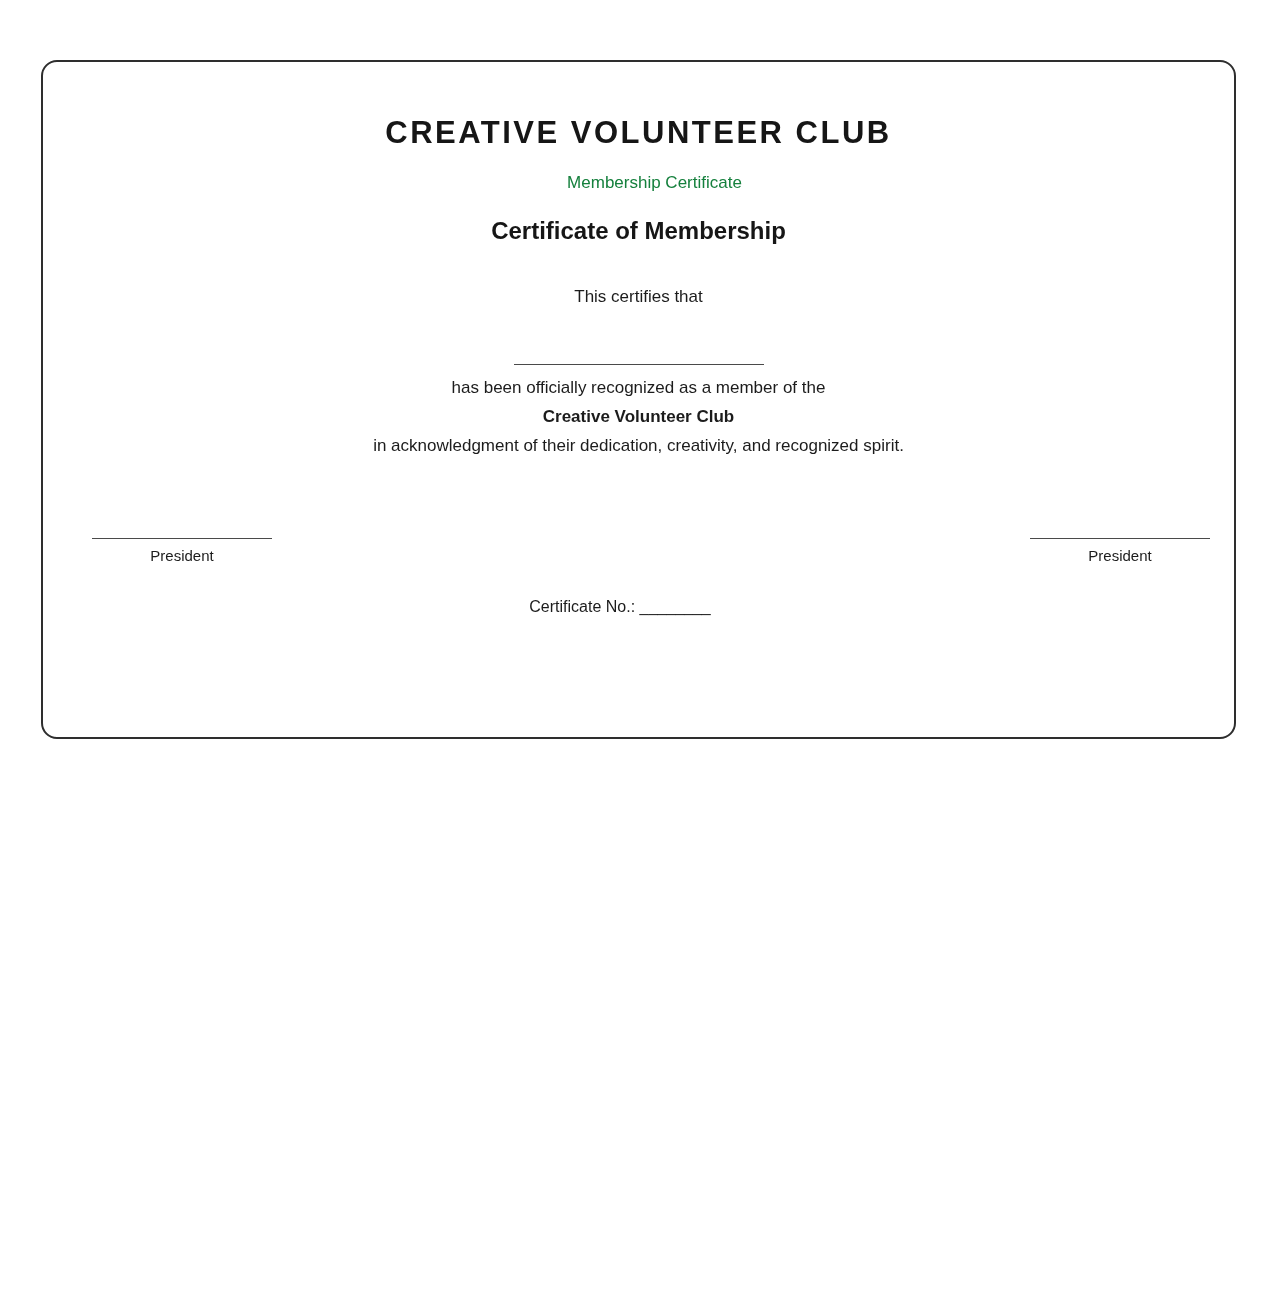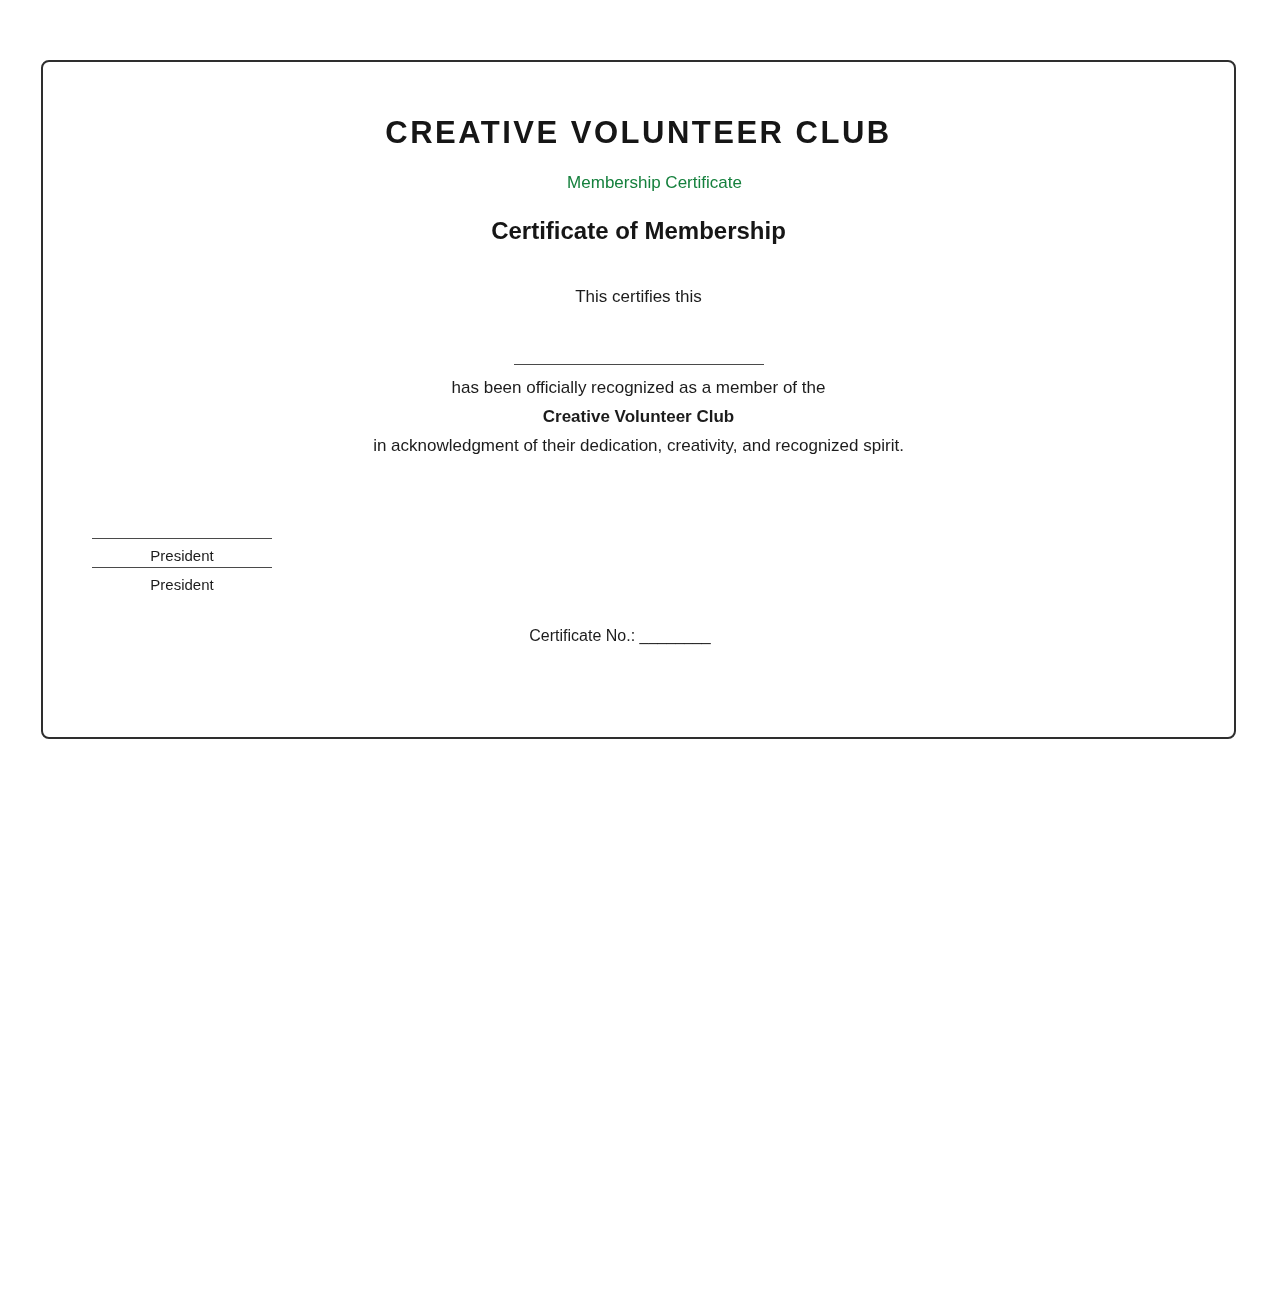--- a/index.html
+++ b/index.html
@@ -10,21 +10,21 @@
     font-family: "Liberation Sans", sans-serif;
     color: #1c1c1c;
   }
   .certificate-box {
     position: absolute;
     left: 41px;
     top: 60px;
     width: 1195px;
     height: 679px;
     border: 2px solid #2e2e2e;
-    border-radius: 8px;
+    border-radius: 16px;
     background: #ffffff;
     text-align: center;
   }
   .org-name {
     margin-top: 52px;
     font-size: 31px;
     line-height: 38px;
     font-weight: 700;
     letter-spacing: 2.5px;
     color: #161616;
@@ -64,22 +64,21 @@
   .issued-line {
     margin-top: 37px;
     font-size: 17px;
     line-height: 24px;
   }
   .sig-row {
     margin-top: 78px;
     display: flex;
     justify-content: space-between;
     padding-left: 49px;
-    padding-right: 56px;
-    flex-direction: column;
+    padding-right: 24px;
   }
   .sig-block { width: 180px; }
   .sig-line {
     height: 0;
     border-top: 1.5px solid #4a4a4a;
   }
   .sig-label {
     padding-top: 6px;
     font-size: 15px;
     line-height: 22px;
@@ -98,21 +97,21 @@
 <body>
 
 <div class="certificate-box">
 
   <div class="org-name">CREATIVE VOLUNTEER CLUB</div>
 
   <div class="subtitle">Membership Certificate</div>
 
   <div class="heading">Certificate of Membership</div>
 
-  <div class="certifies">This certifies this</div>
+  <div class="certifies">This certifies that</div>
 
   <div class="name-line"></div>
 
   <div class="body-lines">
     <div class="italic">has been officially recognized as a member of the</div>
     <div class="bold">Creative Volunteer Club</div>
     <div>in acknowledgment of their dedication, creativity, and recognized spirit.</div>
   </div>
 
 

